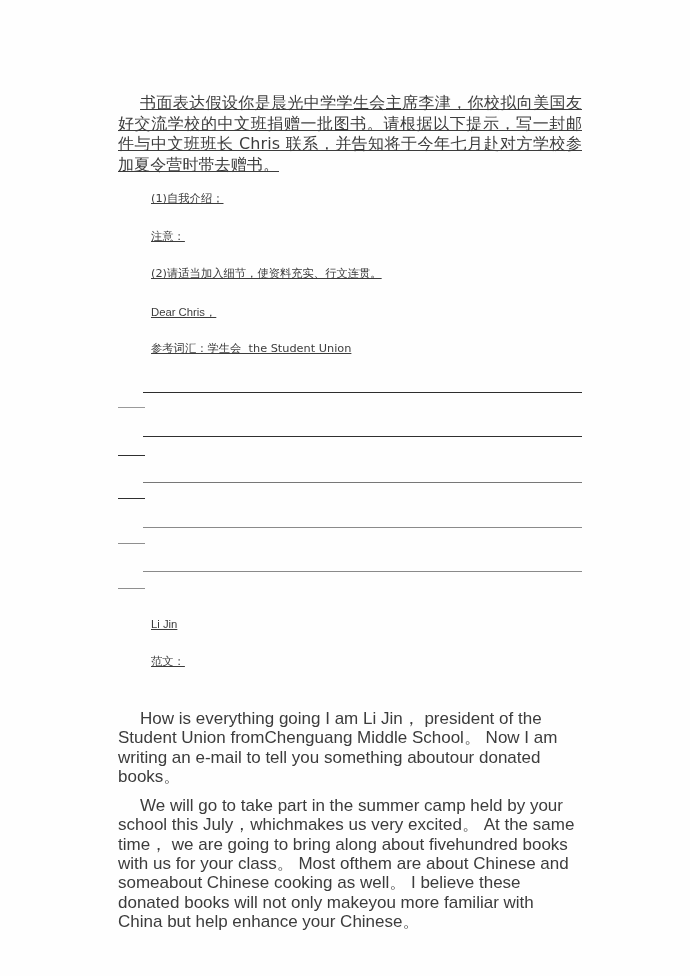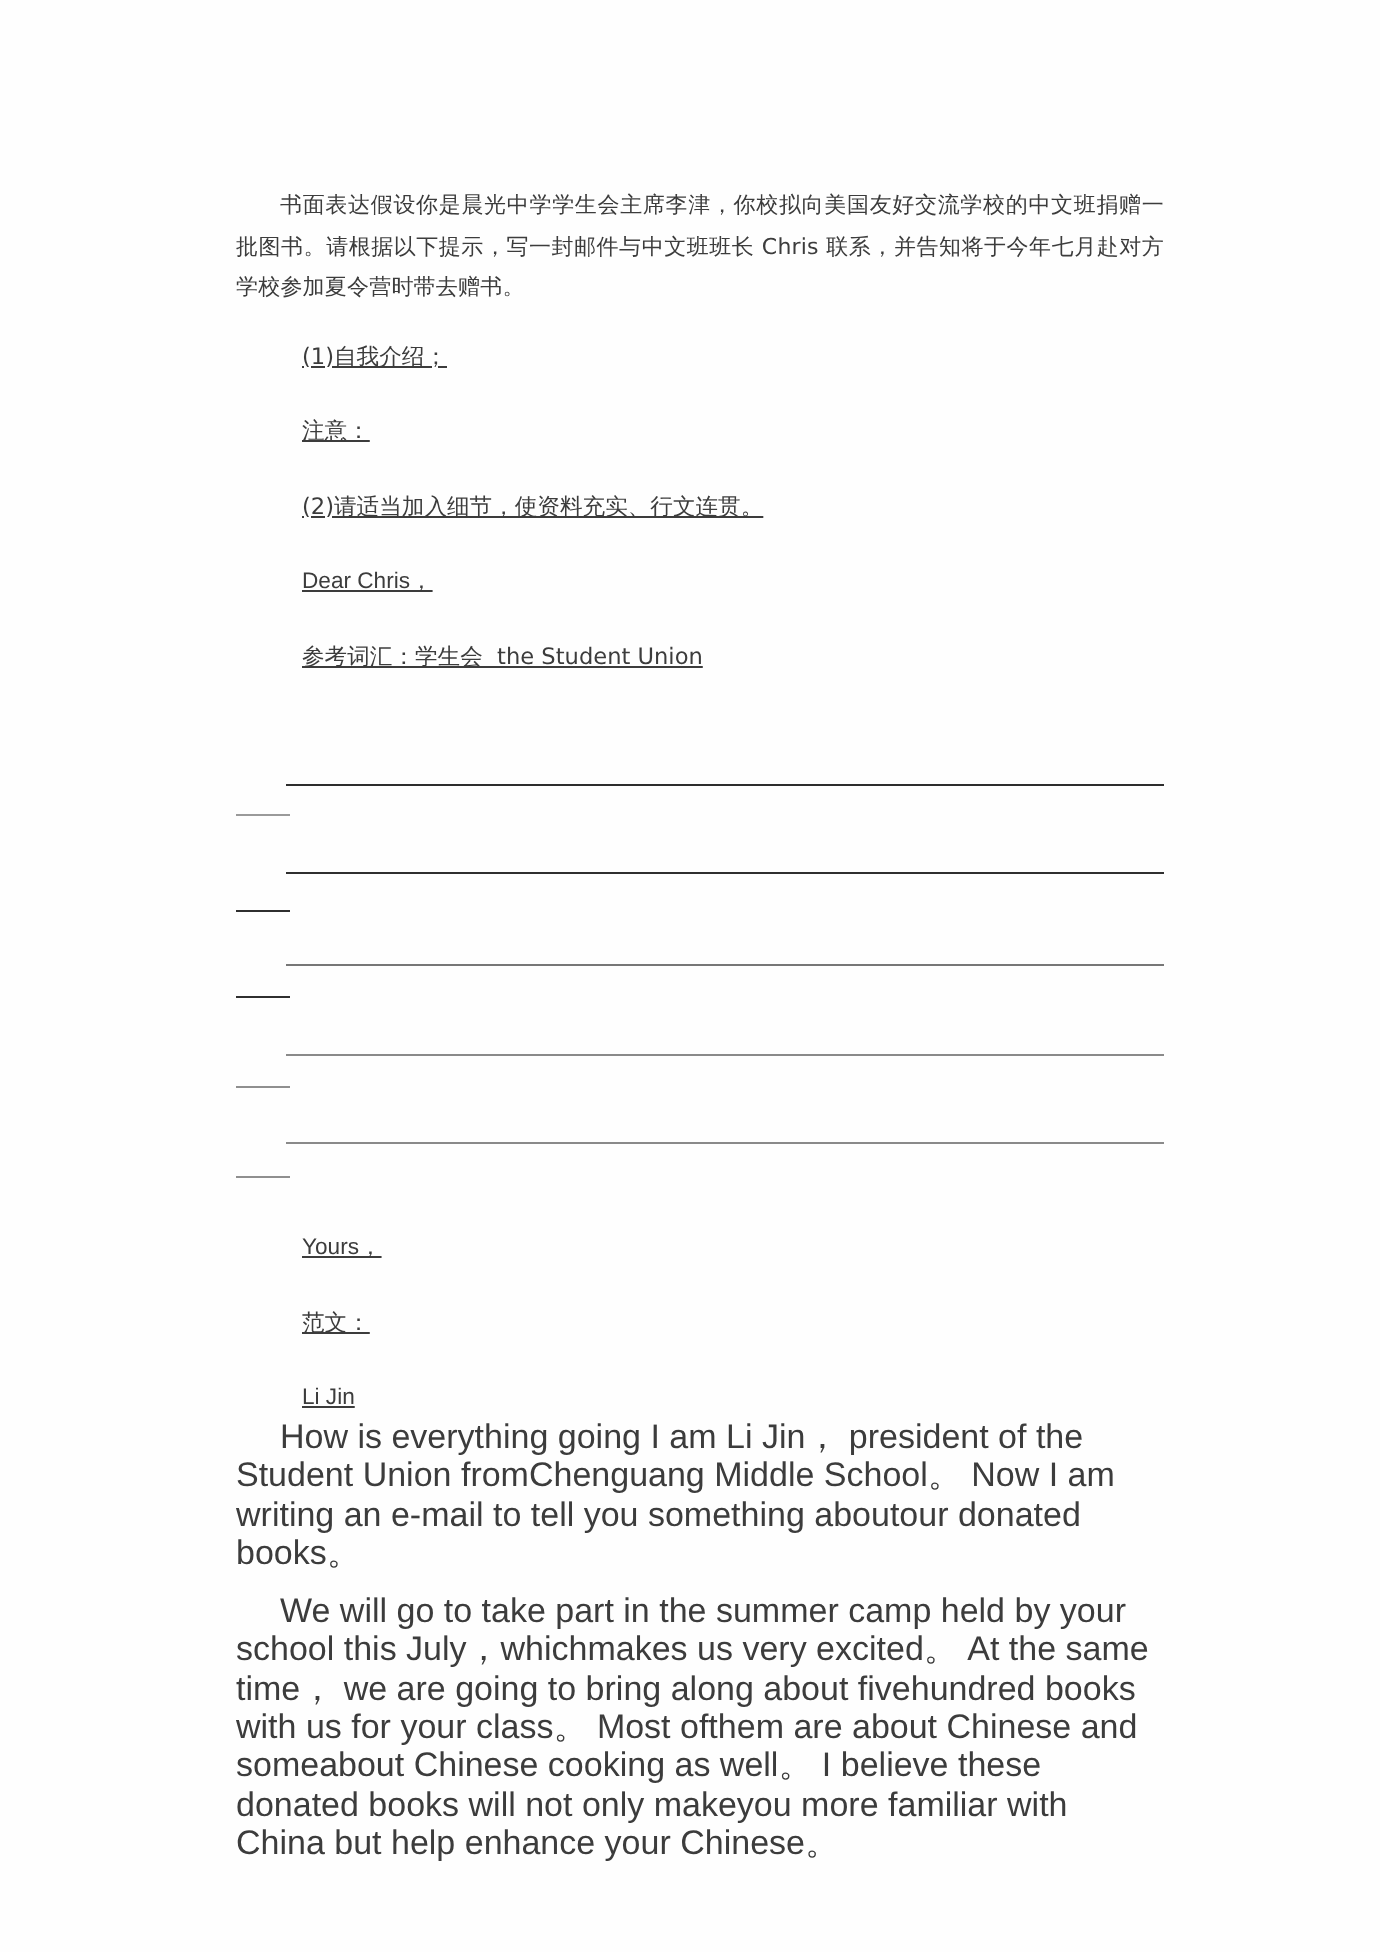--- a/index.html
+++ b/index.html
@@ -23,26 +23,27 @@
   }
   #content {
     position: absolute;
     left: 118px;
     top: 93px;
     width: 464px;
   }
 
   
   .para {
-    font-size: 11px;
+    font-size: 16px;
     line-height: 20.5px;
     color: #3c3c3c;
     text-align: justify;
     margin: 0 0 5px 0;
     letter-spacing: 0.1px;
+    text-decoration: underline;
   }
   .para.indent {
     text-indent: 22px;
   }
   
   .item {
     font-size: 11.3px;
     color: #3c3c3c;
     margin: 11px;
     height: 26.5px;
@@ -123,23 +124,22 @@
       <div class="item cjk">(2)请适当加入细节，使资料充实、行文连贯。</div>
     </div>
 
     <div class="item">Dear Chris，</div>
 
     <div class="item cjk">参考词汇：学生会  the Student Union</div>
 
   </div>
 
   <div id="closing-block" style="position:absolute;left:118px;top:600px;width:464px;">
-    <div class="item">Yours，</div>
+    <div class="item">Li Jin</div>
     <div class="item cjk">范文：</div>
-    <div class="item">Li Jin</div>
   </div>
 
   <div id="sample-body" style="position:absolute;left:118px;top:709px;width:464px;">
     <p class="body-para">How is everything going I am Li Jin，  president of the Student Union fromChenguang Middle School。  Now I am writing an e-mail to tell you something aboutour donated books。</p>
     <p class="body-para">We will go to take part in the summer camp held by your school this July，whichmakes us very excited。  At the same time，  we are going to bring along about fivehundred books with us for your class。  Most ofthem are about Chinese and someabout Chinese cooking as well。  I believe these donated books will not only makeyou more familiar with China but help enhance your Chinese。</p>
   </div>
 
 </div>
 
 </body></html>

